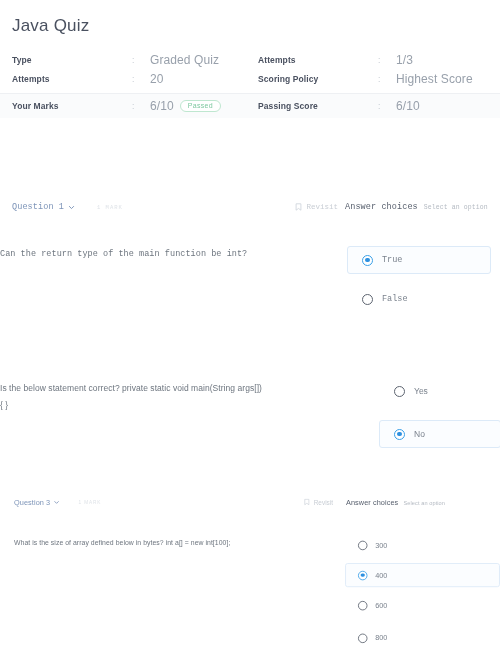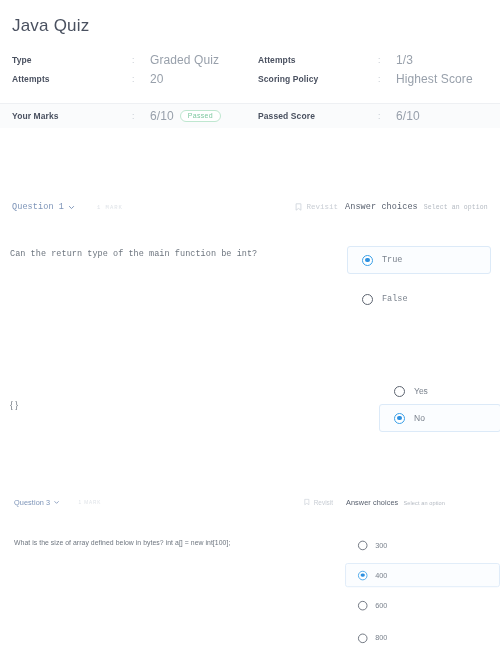--- a/index.html
+++ b/index.html
@@ -17,21 +17,21 @@
     font-size:17px;color:#4a5160;font-weight:400;letter-spacing:.2px;
   }
   .meta{
     position:absolute;left:0;top:50px;width:500px;
   }
   .meta-row{
     display:flex;align-items:center;height:19px;
   }
   .meta-row.highlight{
     background:#fafbfc;border-top:1px solid #eef0f3;
-    height:24px;margin-top:15px;
+    height:24px;margin-top:5px;
   }
   .meta-cell{display:flex;align-items:center;}
   .meta-cell.left{width:250px;padding-left:12px;box-sizing:border-box;}
   .meta-cell.right{width:250px;padding-left:8px;box-sizing:border-box;}
   .m-label{
     font-size:8.5px;font-weight:700;color:#4a5160;
     width:120px;flex:none;letter-spacing:.1px;
   }
   .m-colon{font-size:8.5px;color:#c2c8d0;width:18px;flex:none;}
   .m-value{font-size:12px;color:#98a0ab;letter-spacing:.1px;}
@@ -62,21 +62,21 @@
   }
   .bookmark{width:7px;height:8px;display:block;}
   .ans-head{
     width:155px;flex:none;display:flex;align-items:baseline;gap:6px;
     margin-left:7px;
   }
   .ans-title{font-size:8.5px;color:#58606e;font-weight:400;letter-spacing:.1px;}
   .ans-sub{font-size:6.5px;color:#b4bac2;letter-spacing:.1px;}
   .q-body{display:flex;align-items:flex-start;width:500px;}
   .q-text{
-    width:348px;flex:none;padding-left:10px;box-sizing:border-box;
+    width:348px;flex:none;box-sizing:border-box;
     font-size:8.5px;line-height:17px;color:#6d757f;letter-spacing:.05px;
   }
   .opts{width:152px;flex:none;}
   .opt{
     display:flex;align-items:center;gap:9px;
     height:22px;padding-left:14px;box-sizing:border-box;
     font-size:8.5px;color:#7a828d;
   }
   .opt.selected{
     background:#fbfdff;border:1px solid #dceaf8;border-radius:3px;
@@ -131,21 +131,21 @@
   </div>
 
   <div class="meta-row highlight">
     <div class="meta-cell left">
       <span class="m-label">Your Marks</span>
       <span class="m-colon">:</span>
       <span class="m-value">6/10</span>
       <span class="badge">Passed</span>
     </div>
     <div class="meta-cell right">
-      <span class="m-label">Passed Score</span>
+      <span class="m-label">Passing Score</span>
       <span class="m-colon">:</span>
       <span class="m-value">6/10</span>
     </div>
   </div>
 
 </div>
 
 <div class="q-block" style="top:200px;font-family:Liberation Mono, monospace;">
   <div class="q-head">
     <span class="q-num">
@@ -179,29 +179,29 @@
         <span class="radio"></span>
         <span>False</span>
       </div>
     </div>
   </div>
 </div>
 
 <div class="q-block" style="top:380px;">
   <div class="q-body">
     <div class="q-text" style="width:380px;">
-      <br>
+      <span>Is the below statement correct? private static void main(String args[])</span><br>
       <span>{ }</span>
     </div>
     <div class="opts" style="width:120px;">
       <div class="opt">
         <span class="radio"></span>
         <span>Yes</span>
       </div>
-      <div class="opt selected" style="width:122px;margin-top:2px;">
+      <div class="opt selected" style="width:122px;margin-top:18px;">
         <span class="radio on"></span>
         <span>No</span>
       </div>
     </div>
   </div>
 </div>
 
 <div class="q-block scaled" style="top:496px;left:14px;width:566px;">
   <div class="q-head" style="padding-left:0;width:566px;">
     <span class="q-num">

